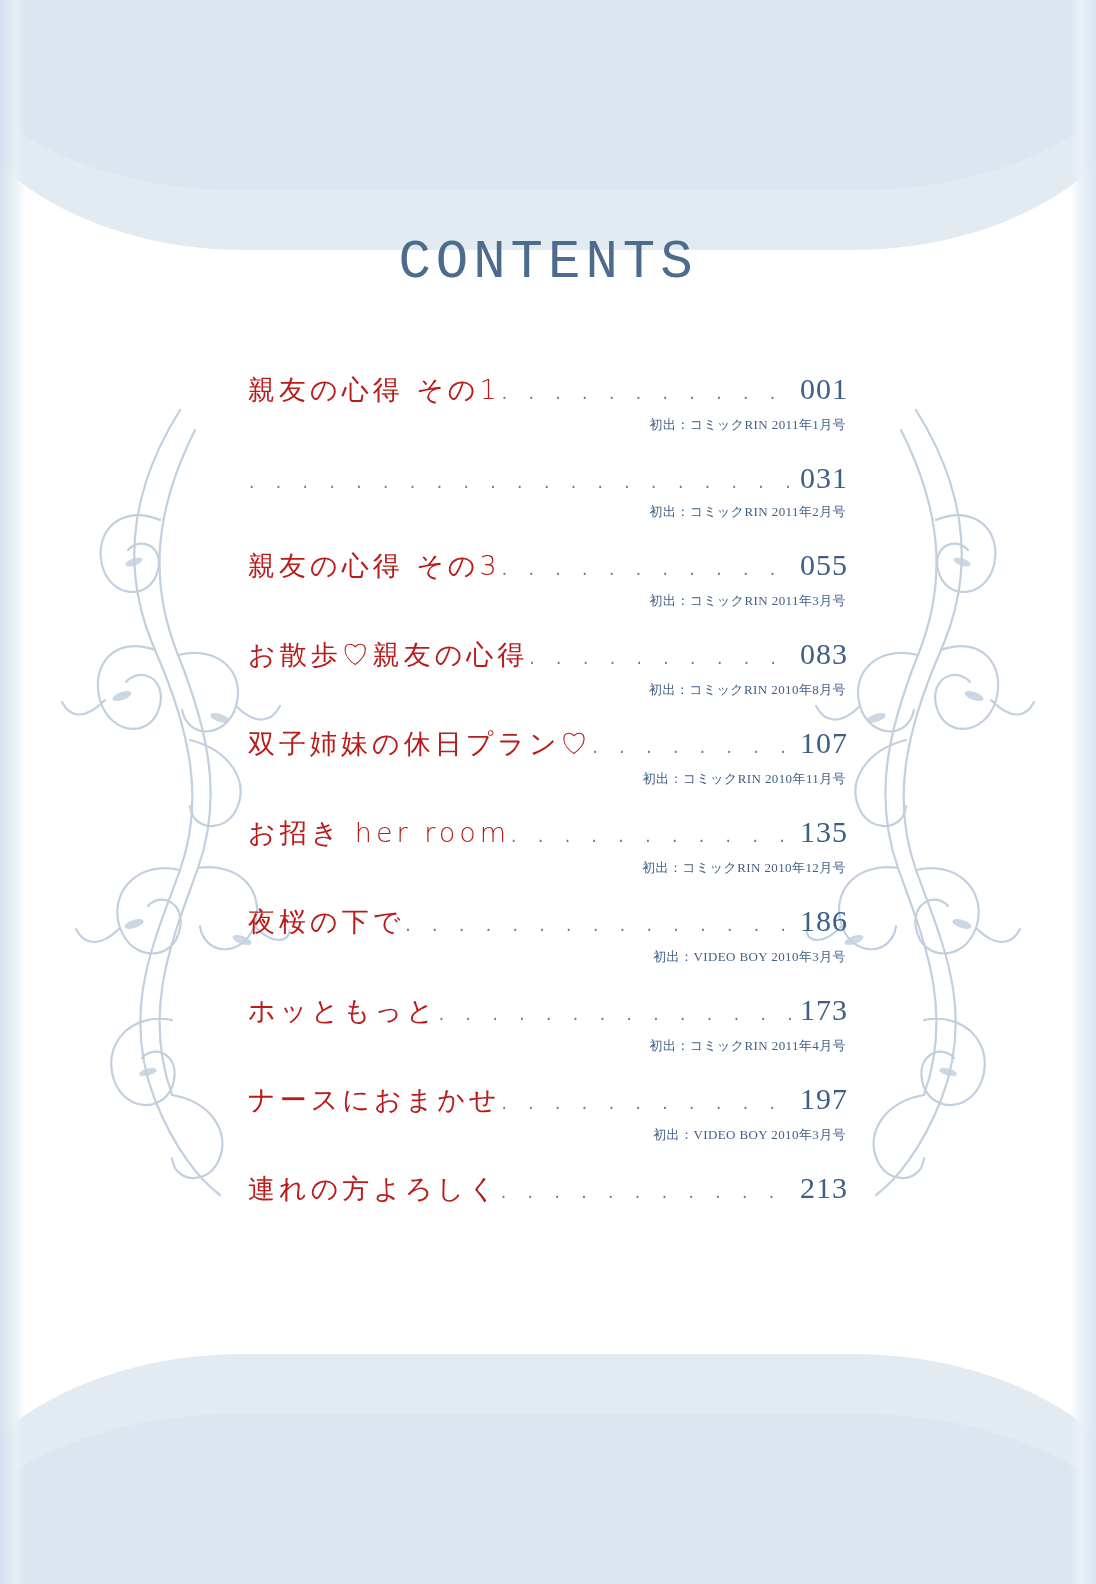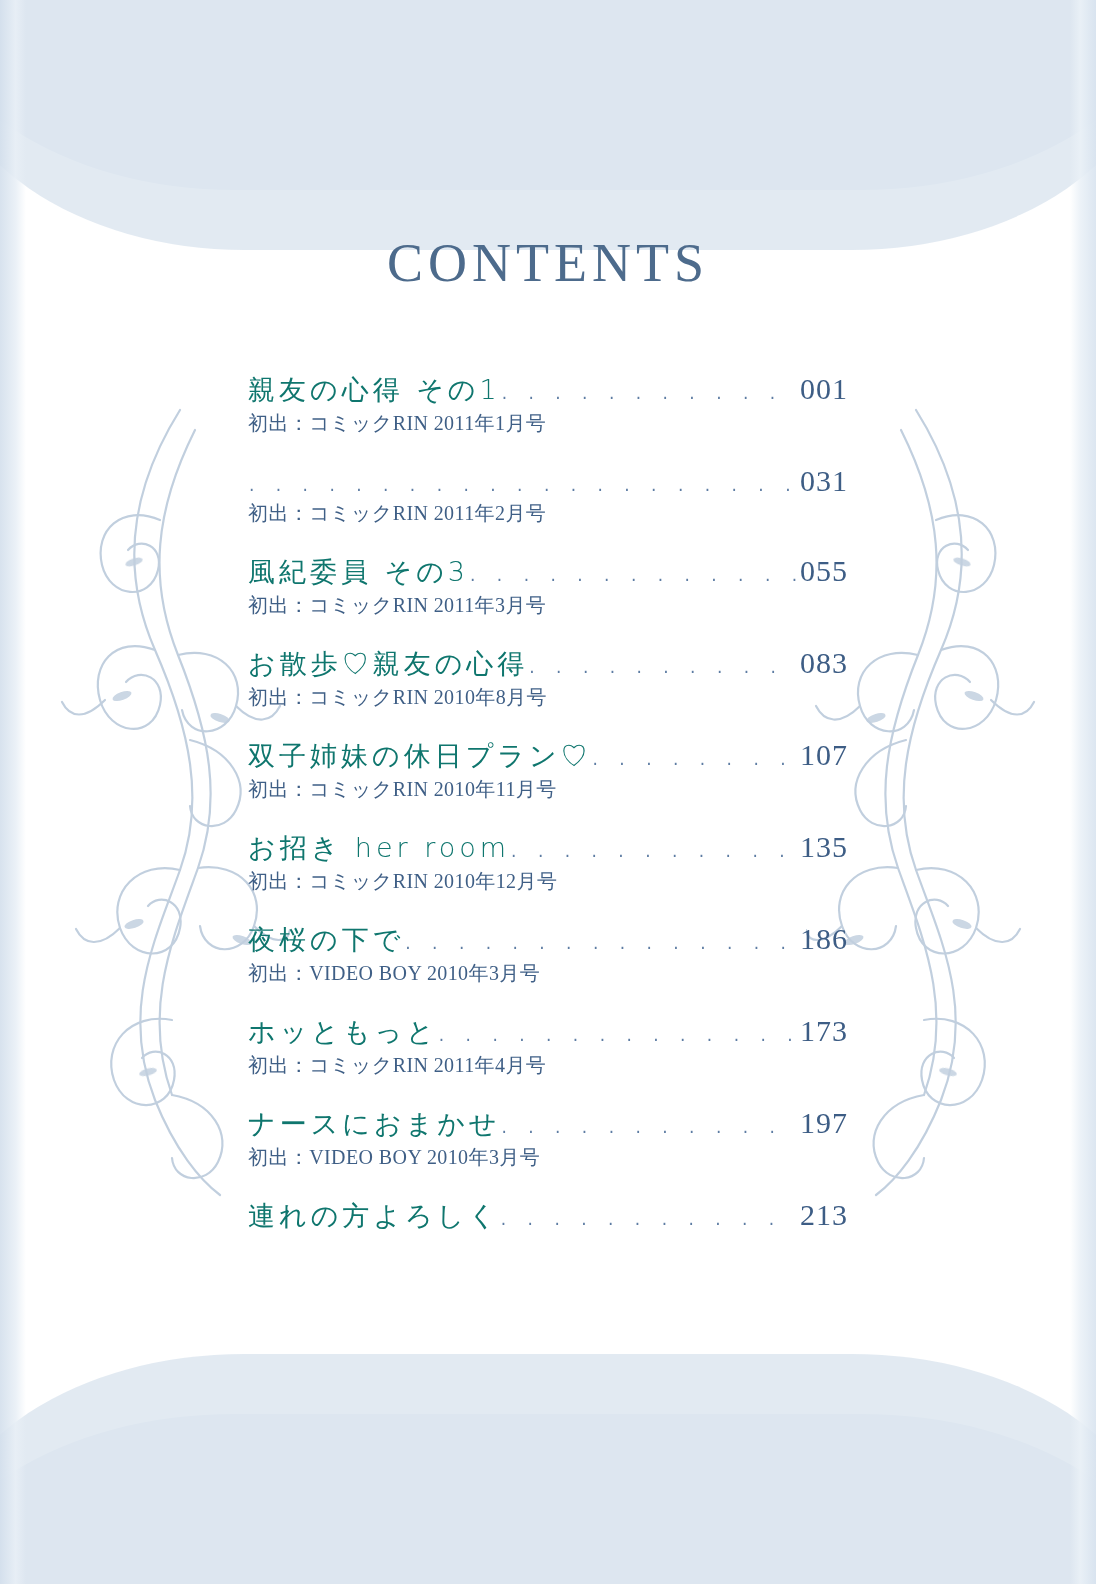--- a/index.html
+++ b/index.html
@@ -93,21 +93,21 @@
   .flourish.left  { left: 60px; }
   .flourish.right { right: 60px; transform: scaleX(-1); }
 
   
   .contents-title {
     position: absolute;
     top: 232px;
     left: 0;
     right: 0;
     text-align: center;
-    font-family: Liberation Serif, serif;
+    font-family: Liberation Mono, monospace;
     font-size: 54px;
     letter-spacing: 5px;
     color: #4d6b8c;
     font-weight: 400;
   }
 
   
   .toc {
     position: absolute;
     top: 372px;
@@ -118,21 +118,21 @@
     margin-bottom: 27px;
   }
   .toc-line {
     display: flex;
     align-items: baseline;
     width: 100%;
   }
   .toc-title {
     font-family: "DejaVu Sans", sans-serif;
     font-size: 27px;
-    color: #0f766e;
+    color: #b91c1c;
     white-space: nowrap;
     letter-spacing: 4px;
     font-weight: 300;
   }
   .toc-dots {
     flex: 1 1 auto;
     margin: 0 3px 0 1px;
     position: relative;
     height: 16px;
     overflow: hidden;
@@ -142,24 +142,25 @@
     letter-spacing: 8px;
     white-space: nowrap;
   }
   .toc-page {
     font-family: "Liberation Serif", serif;
     font-size: 30px;
     color: #3d5d85;
     letter-spacing: 1px;
   }
   .toc-source {
+    text-align: right;
     font-family: "Liberation Serif", serif;
-    font-size: 20px;
+    font-size: 13px;
     color: #3f5f86;
-    margin-top: 2px;
+    margin-top: 8px;
     padding-right: 2px;
     letter-spacing: 0.4px;
   }
 </style>
 </head>
 <body>
 
 <div class="page">
 
   <div class="wash-top2"></div>
@@ -239,21 +240,21 @@
     <div class="toc-entry">
       <div class="toc-line">
         <span class="toc-dots">. . . . . . . . . . . . . . . . . . . . . . . . . . . . . .</span>
         <span class="toc-page">031</span>
       </div>
       <div class="toc-source">初出：コミックRIN 2011年2月号</div>
     </div>
 
     <div class="toc-entry">
       <div class="toc-line">
-        <span class="toc-title">風紀委員 その3</span>
+        <span class="toc-title">親友の心得 その3</span>
         <span class="toc-dots">. . . . . . . . . . . . . . . . . . . . . . . . . . . . . .</span>
         <span class="toc-page">055</span>
       </div>
       <div class="toc-source">初出：コミックRIN 2011年3月号</div>
     </div>
 
     <div class="toc-entry">
       <div class="toc-line">
         <span class="toc-title">お散歩♡親友の心得</span>
         <span class="toc-dots">. . . . . . . . . . . . . . . . . . . . . . . . . . . . . .</span>

